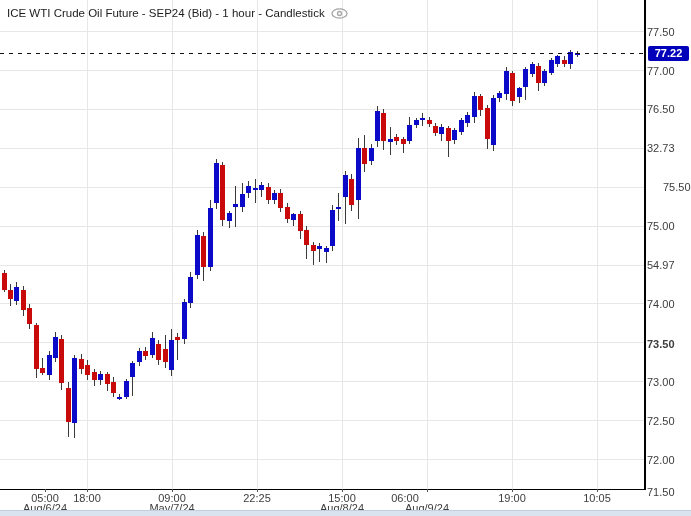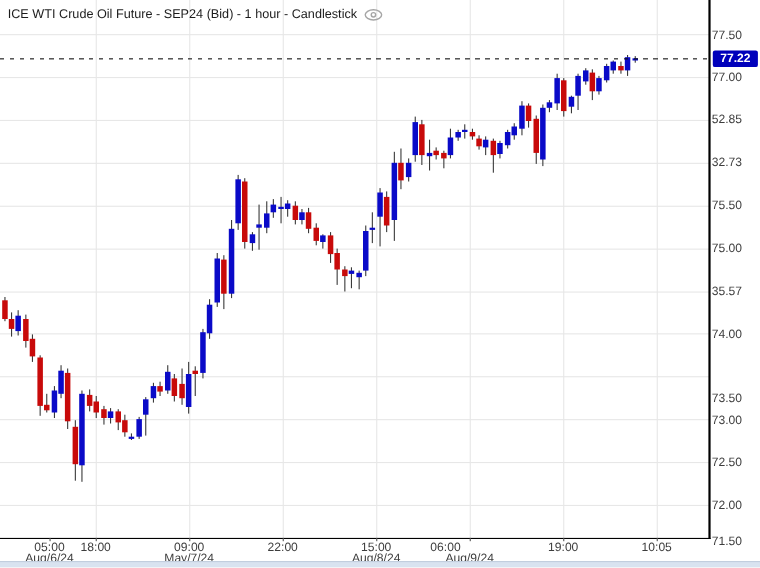--- a/index.html
+++ b/index.html
@@ -255,44 +255,44 @@
       <svg width="17" height="11" viewBox="0 0 17 11">
         <ellipse cx="8.5" cy="5.5" rx="7.5" ry="4.6" fill="none" stroke="#a6a6a6" stroke-width="1.3"></ellipse>
         <circle cx="8.5" cy="5.5" r="2" fill="none" stroke="#a6a6a6" stroke-width="1.3"></circle>
       </svg>
     </span>
   </div>
 
   <div id="price-axis">
       <div class="ylab" style="top: 25.6px;">77.50</div>
       <div class="ylab" style="top: 64.5px;">77.00</div>
-      <div class="ylab" style="top: 103.4px;">52.85</div>
+      <div class="ylab" style="top: 103.4px;">76.50</div>
       <div class="ylab" style="top: 142.3px;">32.73</div>
-      <div class="ylab" style="top: 181.2px;">75.50</div>
+      <div class="ylab" style="top: 181.2px; padding-left: 16px;">75.50</div>
       <div class="ylab" style="top: 220.1px;">75.00</div>
-      <div class="ylab" style="top: 259px;">35.57</div>
+      <div class="ylab" style="top: 259px;">54.97</div>
       <div class="ylab" style="top: 297.9px;">74.00</div>
-      <div class="ylab" style="top: 356px;">73.50</div>
+      <div class="ylab" style="top: 338px; font-weight: bold;">73.50</div>
       <div class="ylab" style="top: 375.7px;">73.00</div>
       <div class="ylab" style="top: 414.6px;">72.50</div>
       <div class="ylab" style="top: 453.5px;">72.00</div>
       <div class="ylab" style="top: 485.5px;">71.50</div>
     </div>
   <div id="price-badge" style="top: 45.884px;">77.22</div>
   <div id="time-axis">
       <div class="tick" style="left: 45px;"></div>
       <div class="xtime" style="left: 45px;">05:00</div>
       <div class="xdate" style="left: 45px;">Aug/6/24</div>
       <div class="tick" style="left: 87px;"></div>
       <div class="xtime" style="left: 87px;">18:00</div>
       <div class="tick" style="left: 172px;"></div>
       <div class="xtime" style="left: 172px;">09:00</div>
       <div class="xdate" style="left: 172px;">May/7/24</div>
       <div class="tick" style="left: 257px;"></div>
-      <div class="xtime" style="left: 257px;">22:00</div>
+      <div class="xtime" style="left: 257px;">22:25</div>
       <div class="tick" style="left: 342px;"></div>
       <div class="xtime" style="left: 342px;">15:00</div>
       <div class="xdate" style="left: 342px;">Aug/8/24</div>
       <div class="tick" style="left: 427px;"></div>
       <div class="xtime" style="left: 405px;">06:00</div>
       <div class="xdate" style="left: 427px;">Aug/9/24</div>
       <div class="tick" style="left: 512px;"></div>
       <div class="xtime" style="left: 512px;">19:00</div>
       <div class="tick" style="left: 597px;"></div>
       <div class="xtime" style="left: 597px;">10:05</div>

